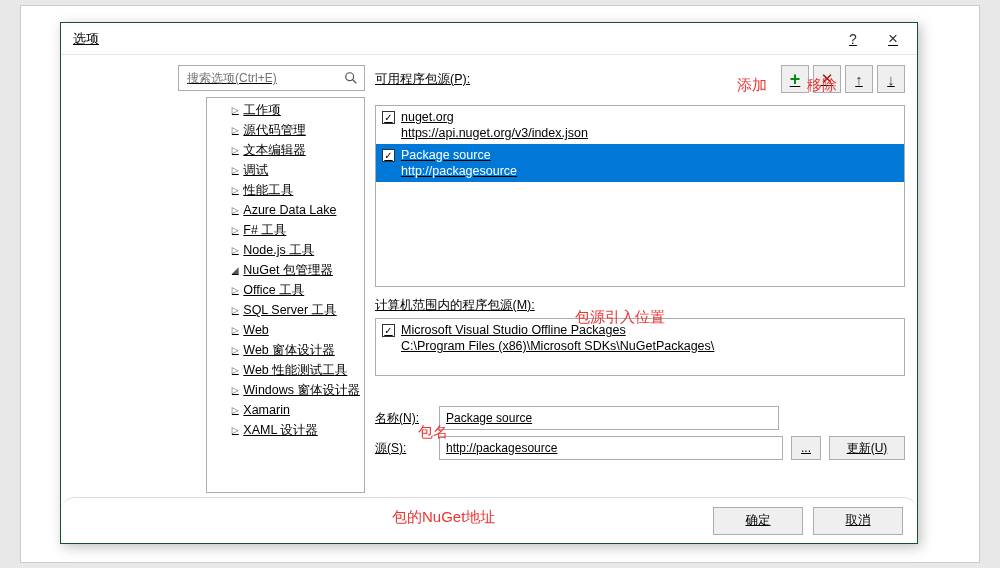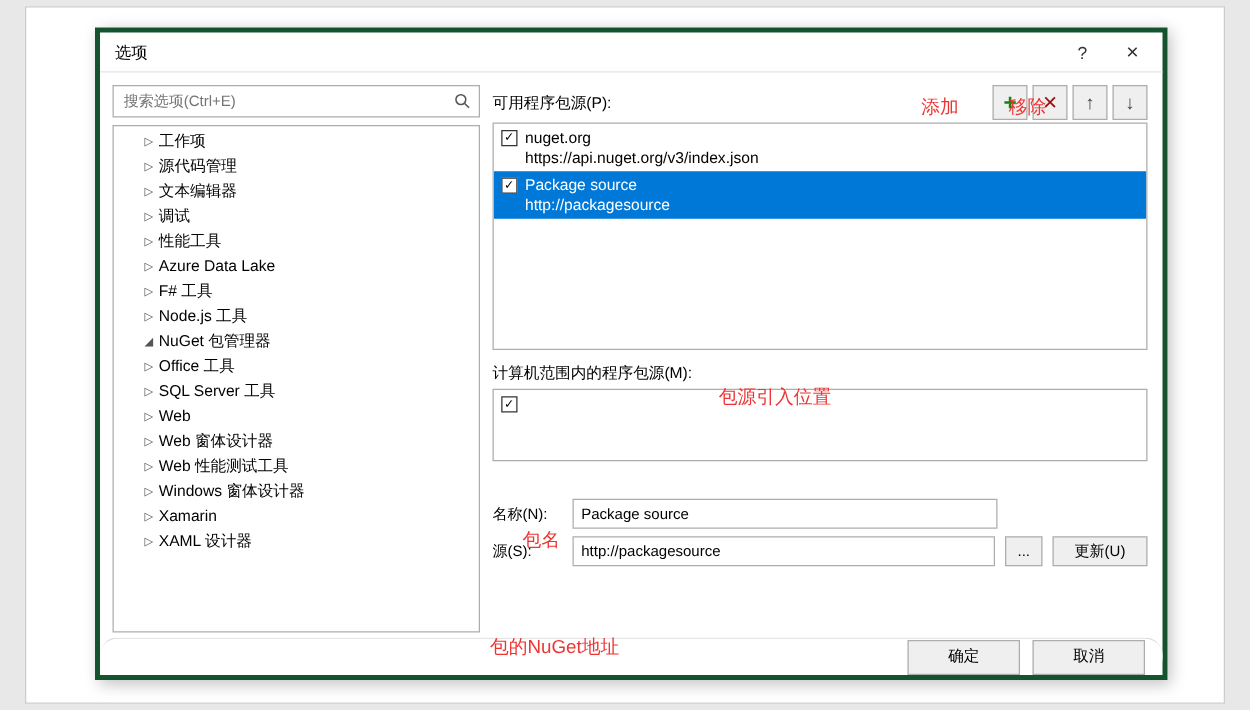--- a/index.html
+++ b/index.html
@@ -18,29 +18,30 @@
     position: absolute;
     left: 20px;
     top: 5px;
     width: 960px;
     height: 558px;
     background: #fff;
     border: 1px solid #ccc;
   }
   .dialog {
     position: absolute;
-    left: 76px;
+    left: 60px;
     top: 22px;
     width: 858px;
     height: 522px;
     background: #fff;
-    border: 4px solid #14532d;
+    border: 1px solid #14532d;
     box-shadow: 3px 3px 12px rgba(0,0,0,0.25);
     display: flex;
     flex-direction: column;
+    text-decoration: underline;
   }
   .titlebar {
     height: 32px;
     display: flex;
     align-items: center;
     padding: 0 4px 0 12px;
     border-bottom: 1px solid #e5e5e5;
     font-size: 13px;
   }
   .titlebar .title { flex: 1; }
@@ -57,20 +58,21 @@
     flex: 1;
     display: flex;
     padding: 10px 12px 4px 10px;
     gap: 10px;
     overflow: hidden;
   }
   .left-pane {
     width: 294px;
     display: flex;
     flex-direction: column;
+    align-items: flex-end;
   }
   .search-wrap {
     border: 1px solid #adadad;
     background: #fff;
     height: 26px;
     display: flex;
     align-items: center;
     padding: 0 6px;
     margin-bottom: 6px;
   }
@@ -119,21 +121,21 @@
     flex-direction: column;
     position: relative;
   }
   .section-label {
     font-size: 12.5px;
     margin: 4px 0 4px 0;
   }
   .toolbar-row {
     display: flex;
     align-items: center;
-    margin-bottom: 2px;
+    margin-bottom: 12px;
   }
   .toolbar-row .lbl { flex: 1; }
   .icon-btn {
     width: 28px;
     height: 28px;
     border: 1px solid #adadad;
     background: #efefef;
     display: flex;
     align-items: center;
     justify-content: center;
@@ -194,21 +196,21 @@
     border: 1px solid #adadad;
     background: #efefef;
     padding: 0 8px;
     display: flex;
     align-items: center;
     justify-content: center;
     font-size: 12px;
   }
   .update-btn { min-width: 76px; }
   .button-bar {
-    height: 30px;
+    height: 46px;
     border-top: 1px solid #ddd;
     display: flex;
     align-items: center;
     justify-content: flex-end;
     padding: 0 14px;
     gap: 10px;
     background: #fff;
     border-radius: 14px;
   }
   .main-btn {
@@ -359,20 +361,24 @@
               <span class="name">Package source</span>
               <span class="url">http://packagesource</span>
             </span>
           </div>
         </div>
 
       <div class="section-label" style="margin-top:10px">计算机范围内的程序包源(M):</div>
       <div class="listbox machine-list" id="machine-list">
           <div class="list-item">
             <span class="chk">✓</span>
+            <span class="txt">
+              <span class="name">Microsoft Visual Studio Offline Packages</span>
+              <span class="url">C:\Program Files (x86)\Microsoft SDKs\NuGetPackages\</span>
+            </span>
           </div>
         </div>
 
       <div class="form-row" style="margin-top:30px">
         <div class="flabel">名称(N):</div>
         <input type="text" style="max-width: 340px;" value="Package source">
       </div>
 
       <div class="form-row">
         <div class="flabel">源(S):</div>

